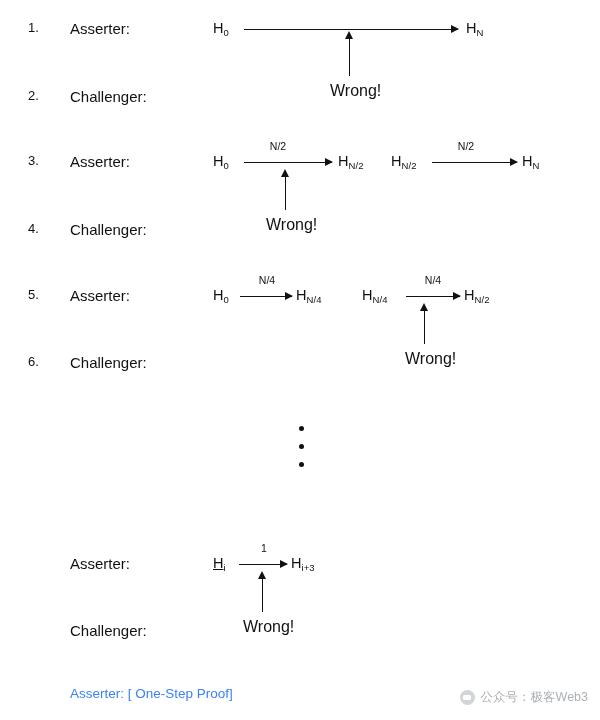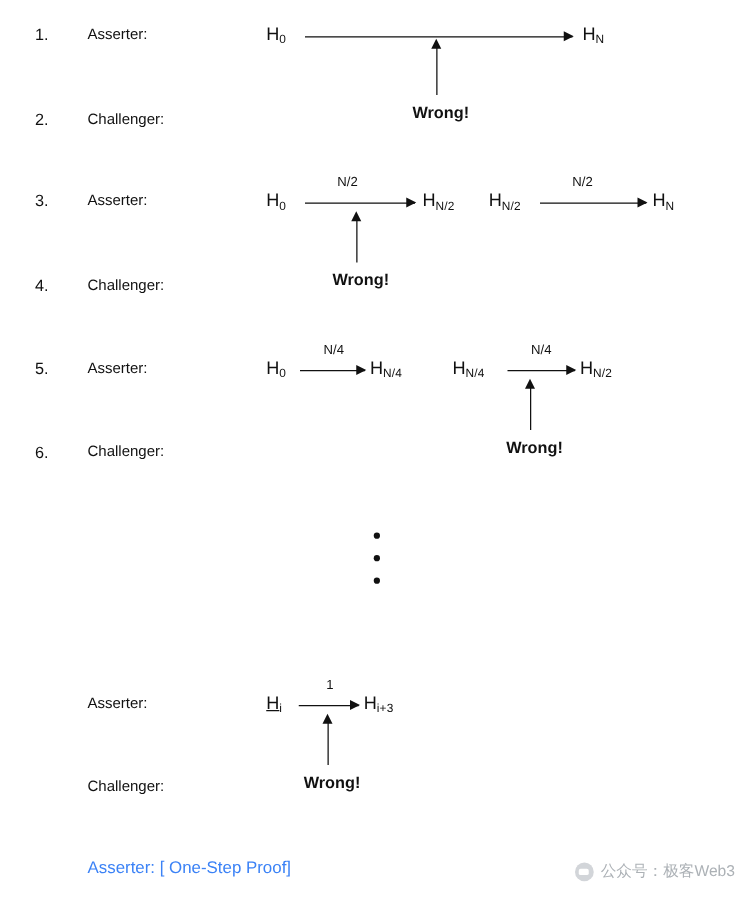--- a/index.html
+++ b/index.html
@@ -22,45 +22,44 @@
     height: 720px;
   }
   .abs { position: absolute; }
 
   .num {
     font-size: 13px;
     color: #111;
     text-align: left;
   }
   .role {
-    font-size: 12px;
+    font-size: 15px;
     color: #111;
     white-space: nowrap;
   }
   .state {
     font-size: 14.5px;
     color: #111;
     white-space: nowrap;
   }
   .state .sub {
     font-size: 9.5px;
     vertical-align: -0.28em;
     letter-spacing: 0.1px;
   }
   .arrow-label {
     font-size: 10.5px;
     color: #111;
     white-space: nowrap;
     text-align: center;
   }
   .wrong {
-    font-size: 13px;
-    color: #111;
-    white-space: nowrap;
-    font-weight: bold;
+    font-size: 16px;
+    color: #111;
+    white-space: nowrap;
   }
 
   
   .harrow {
     height: 0;
     border-top: 1.6px solid #111;
   }
   .harrow::after {
     content: "";
     position: absolute;

